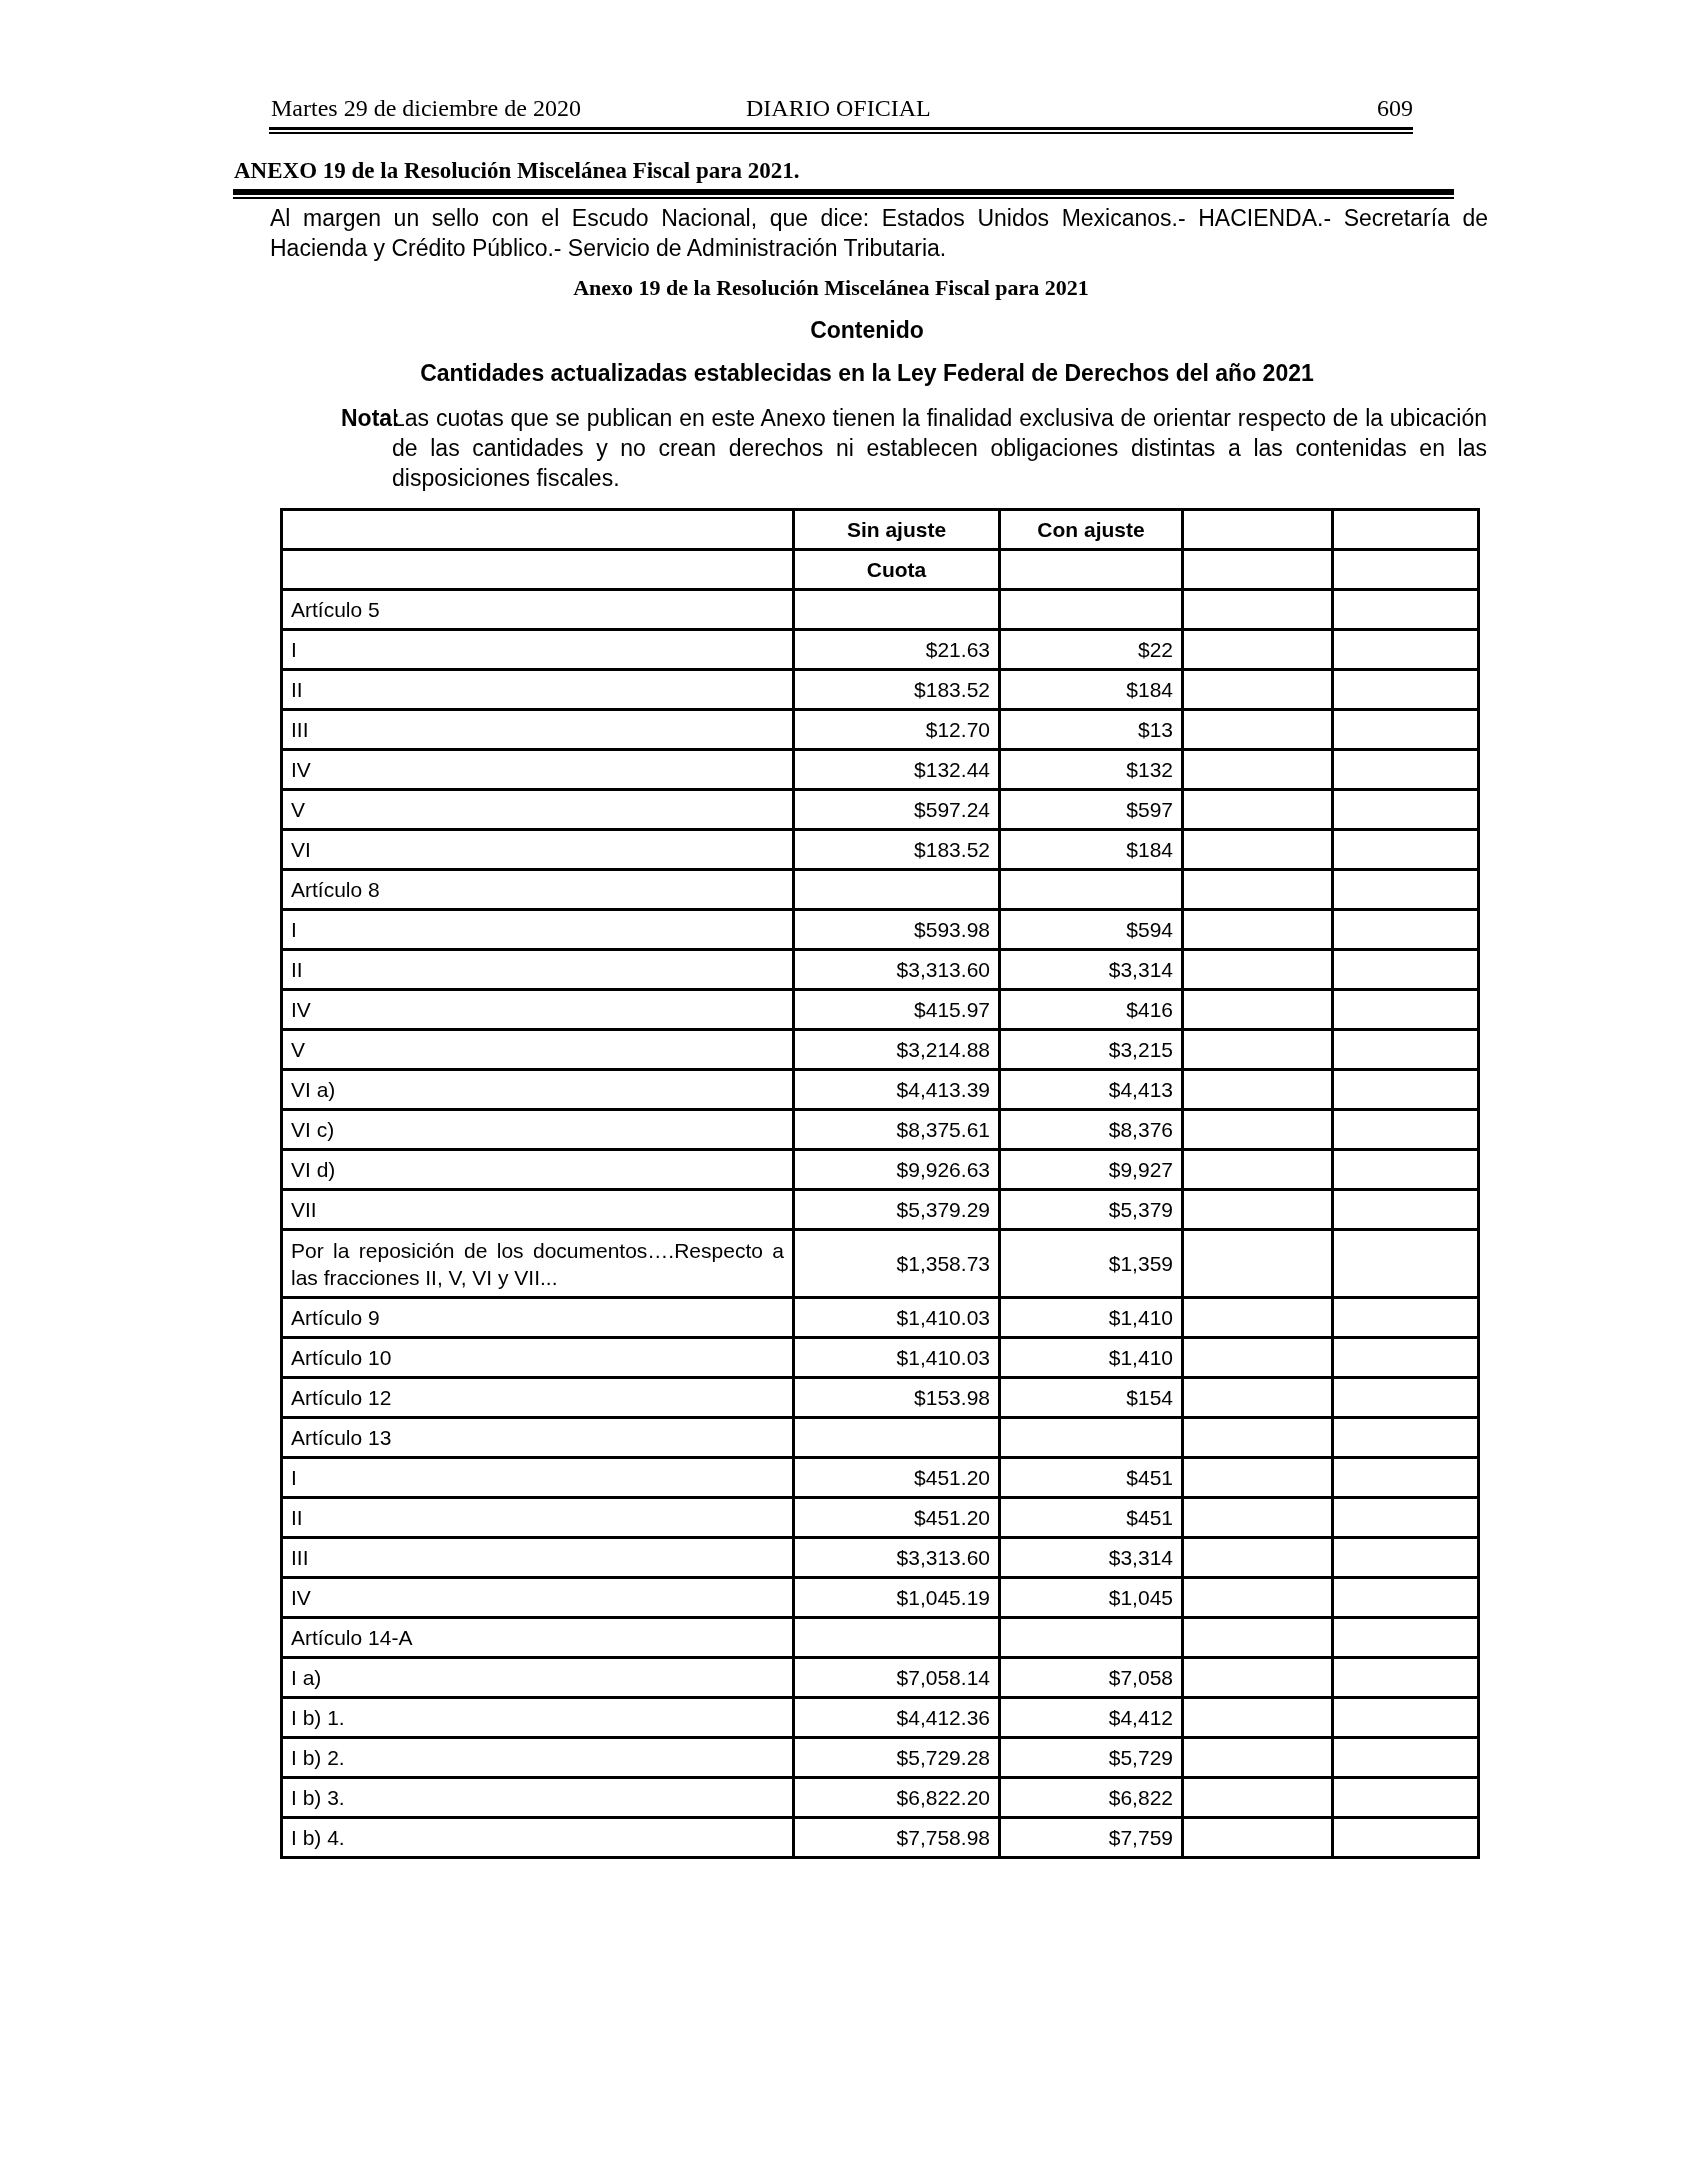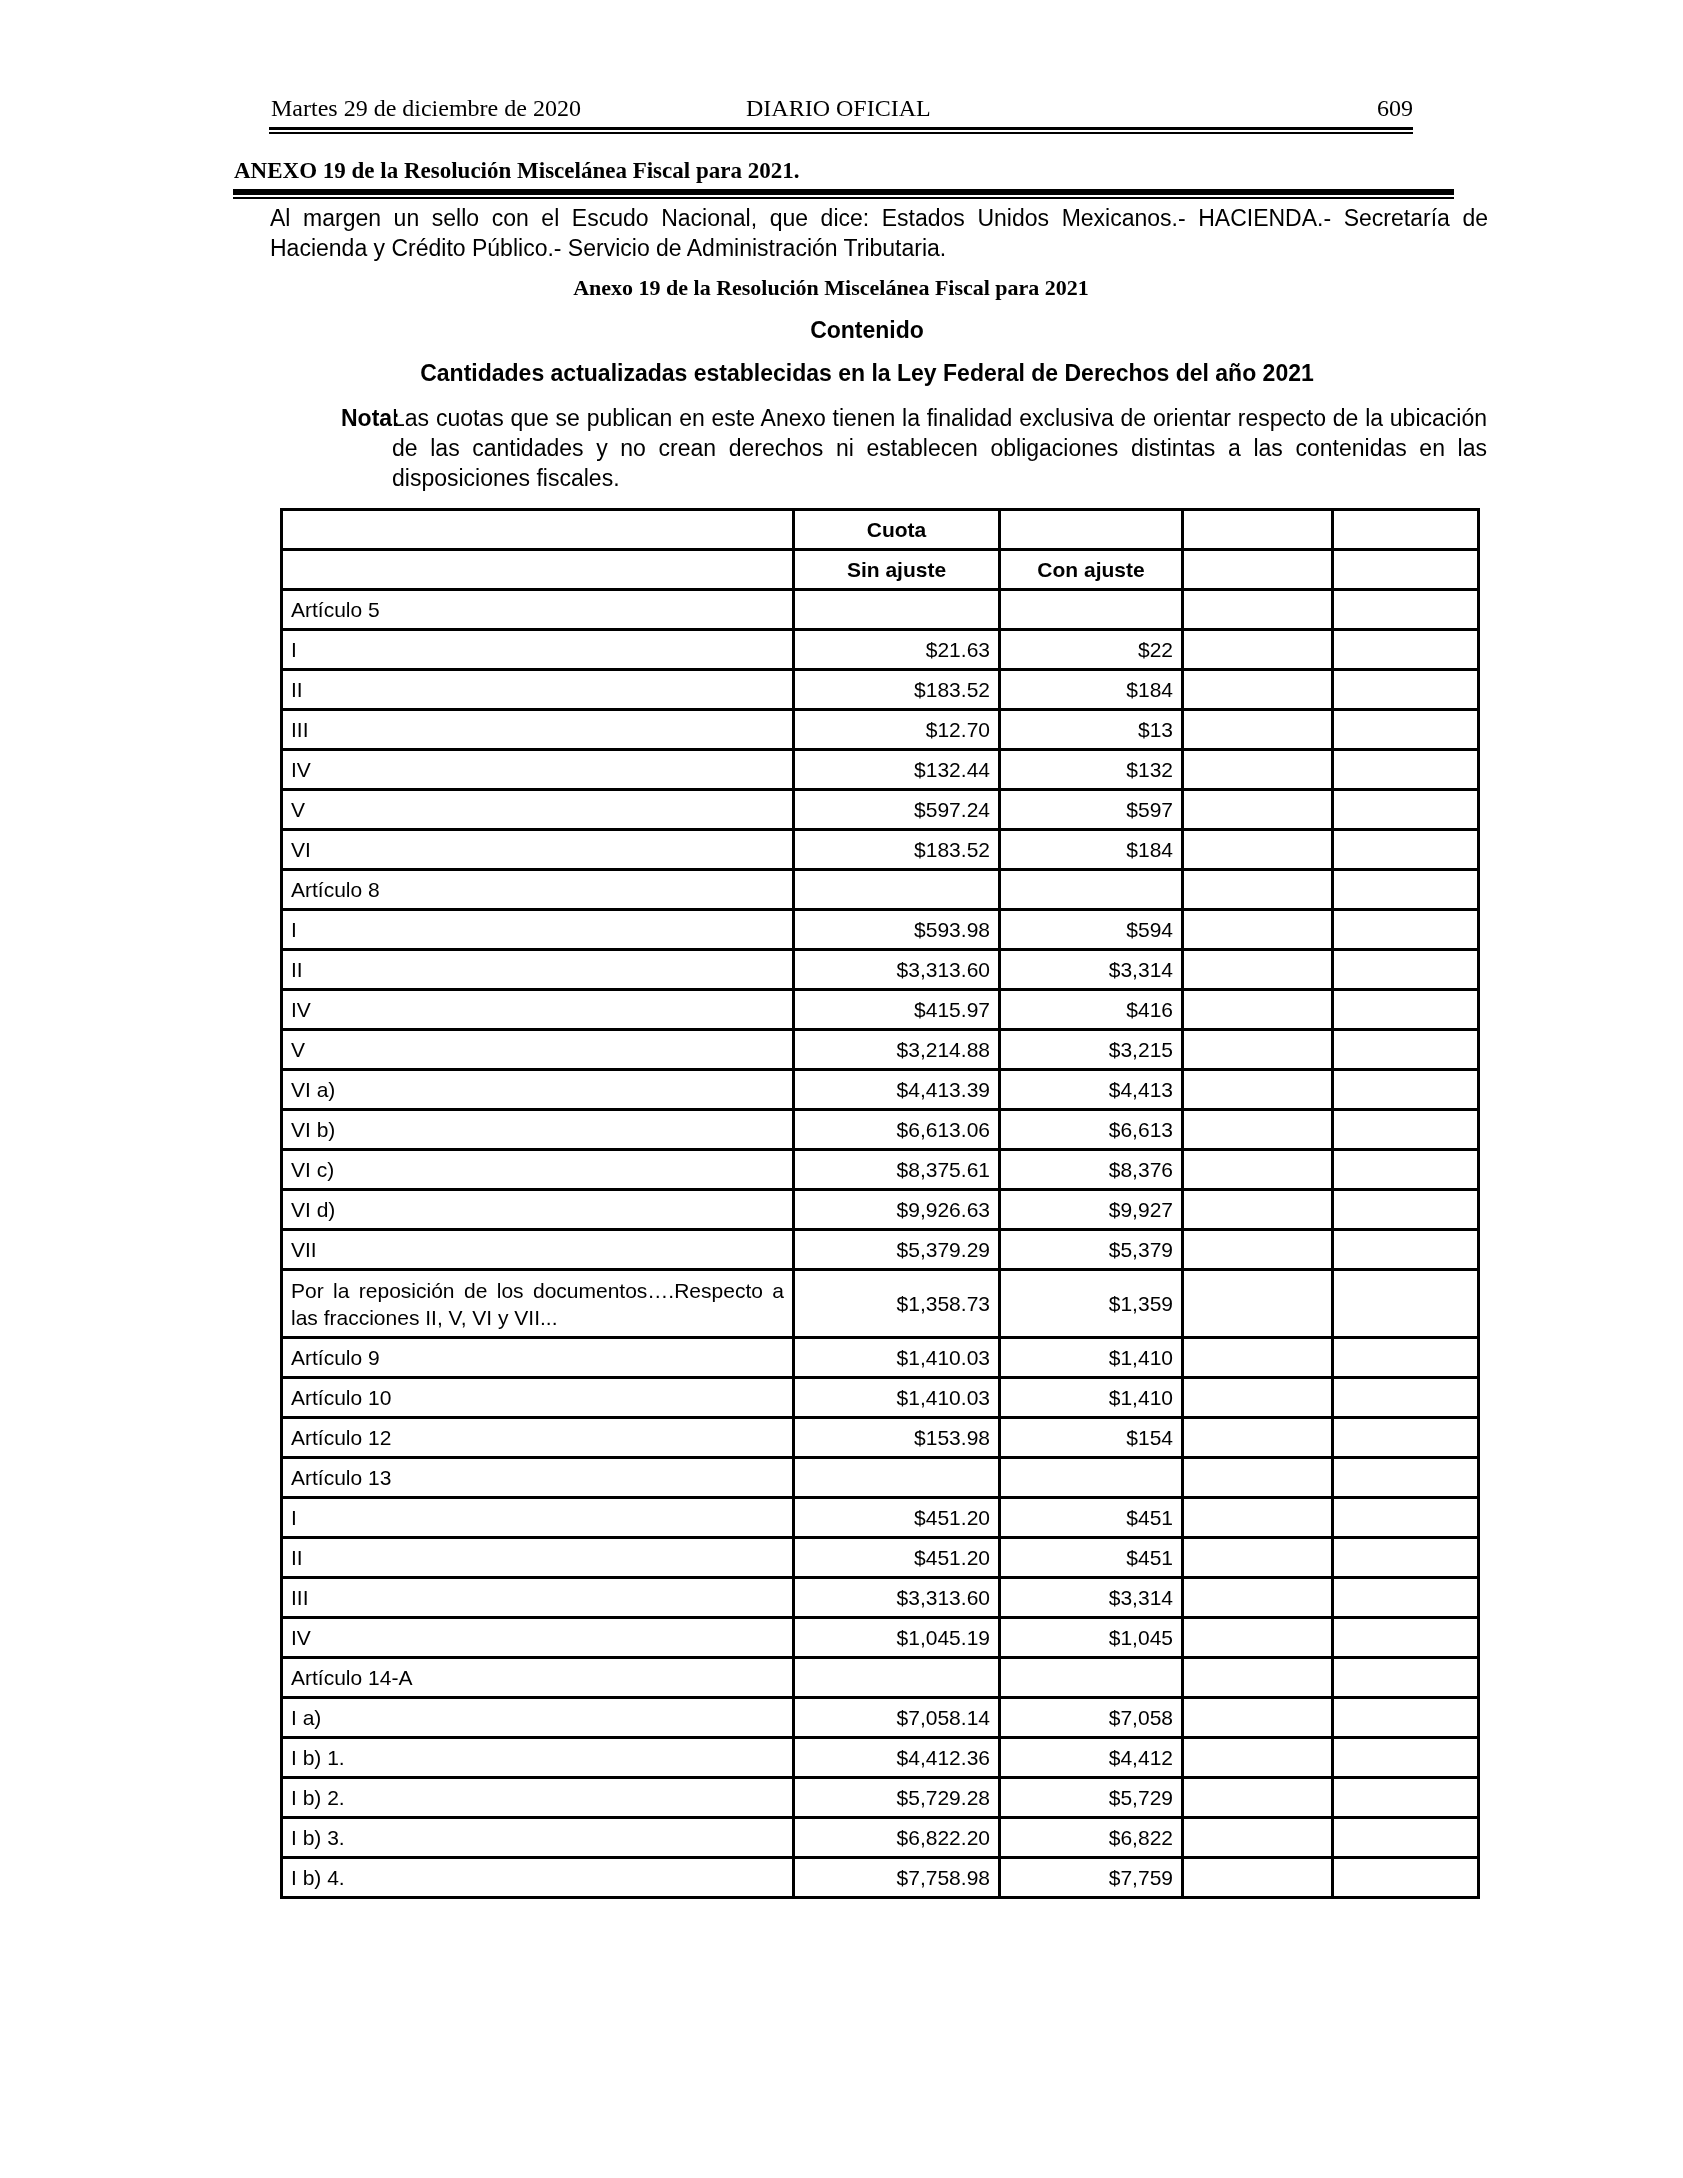--- a/index.html
+++ b/index.html
@@ -77,29 +77,29 @@
   <colgroup>
       <col class="c1">
       <col class="c2">
       <col class="c3">
       <col class="c4">
       <col class="c5">
     </colgroup>
   <tbody id="fees-body">
     <tr>
       <td></td>
-      <td class="hdr">Cuota</td>
-      <td></td>
+      <td class="hdr">Sin ajuste</td>
+      <td class="hdr">Con ajuste</td>
       <td></td>
       <td></td>
     </tr>
     <tr>
       <td></td>
-      <td class="hdr">Sin ajuste</td>
-      <td class="hdr">Con ajuste</td>
+      <td class="hdr">Cuota</td>
+      <td></td>
       <td></td>
       <td></td>
     </tr>
   <tr>
         <td class="label">Artículo 5</td>
         <td class="num"></td>
         <td class="num"></td>
         <td></td>
         <td></td>
       </tr>
@@ -177,27 +177,20 @@
         <td class="label">V</td>
         <td class="num">$3,214.88</td>
         <td class="num">$3,215</td>
         <td></td>
         <td></td>
       </tr>
       <tr>
         <td class="label">VI  a)</td>
         <td class="num">$4,413.39</td>
         <td class="num">$4,413</td>
-        <td></td>
-        <td></td>
-      </tr>
-      <tr>
-        <td class="label">VI  b)</td>
-        <td class="num">$6,613.06</td>
-        <td class="num">$6,613</td>
         <td></td>
         <td></td>
       </tr>
       <tr>
         <td class="label">VI  c)</td>
         <td class="num">$8,375.61</td>
         <td class="num">$8,376</td>
         <td></td>
         <td></td>
       </tr>

